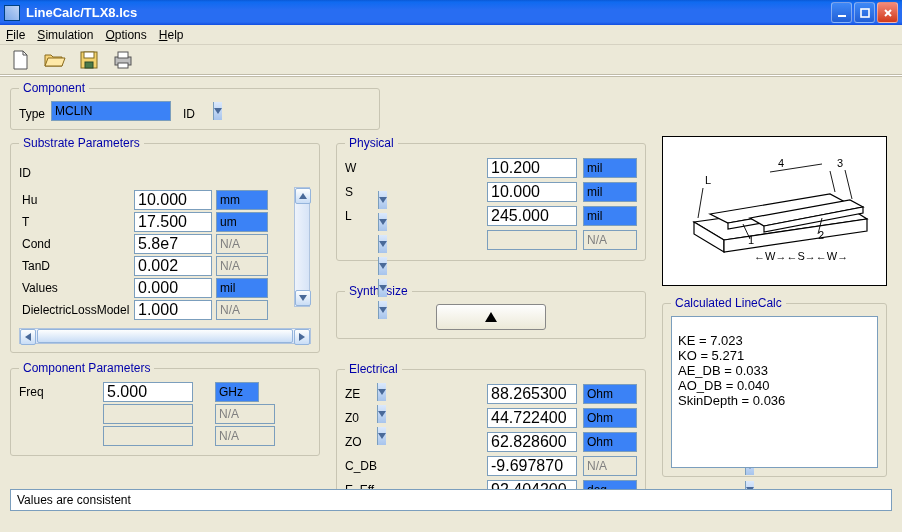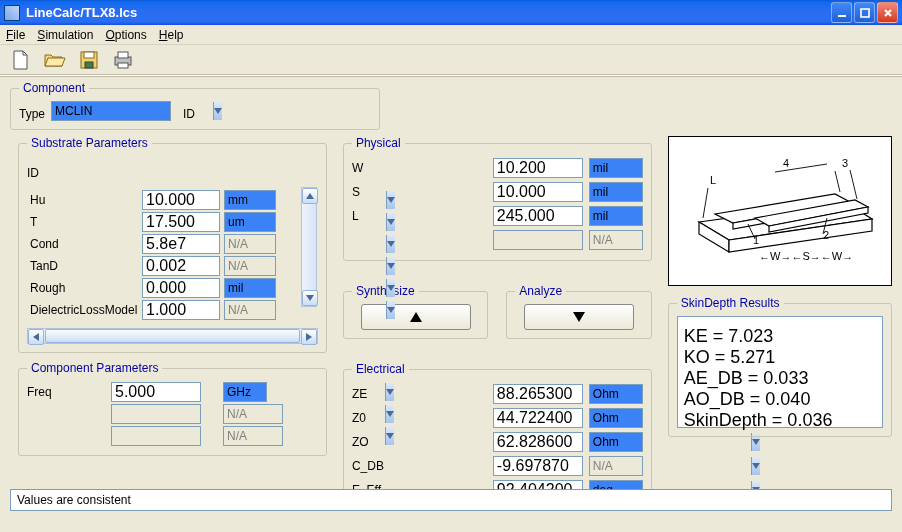--- a/index.html
+++ b/index.html
@@ -99,21 +99,21 @@
     width:16px;
     background: linear-gradient(to bottom,#dbe9fc,#a7c4ec);
     border-left:1px solid #7b9ebd;
     display:flex;align-items:center;justify-content:center;
   }
   .combo.disabled { background:#ece9d8; }
   .combo.disabled input { color:#808080; }
   
   .main { padding: 4px 10px 4px 10px; position:relative; }
   .component-strip { margin-bottom: 6px; }
-  .cols { display:flex; gap:16px; align-items:flex-start;margin-left:8px; }
+  .cols { display:flex; gap:16px; align-items:flex-start; }
   .leftcol { width: 310px; display:flex; flex-direction:column; gap:8px; }
   .midcol { width: 310px; display:flex; flex-direction:column; gap:23px; }
   .rightcol { width: 225px; display:flex; flex-direction:column; gap:10px; }
   
   .sub-params-body {
     position:relative;
     border:1px inset #fff0;
     padding:2px;
   }
   .sub-row { display:flex; align-items:center; height:22px; gap:4px; }
@@ -155,22 +155,22 @@
   .unitcb2 .combo { width:54px; }
   
   .diagram {
     background:#fff;border:1px solid #000;height:150px;
     display:flex;align-items:center;justify-content:center;
     padding:4px;
   }
   
   .results-box {
     background:#fff;border:1px solid #7b9ebd;
-    font-family:inherit;font-size:18px;
-    padding:9px 6px;height:112px;
+    font-family:inherit;font-size:13px;
+    padding:16px 6px;height:152px;
   }
   
   .statusbar {
     position:absolute;left:10px;right:10px;bottom:4px;
     border:1px solid #7b9ebd;background:#fff;
     height:22px;display:flex;align-items:center;padding:0 6px;
     font-size:12px;
   }
   
   .tri-up { width:0;height:0;border-left:6px solid transparent;border-right:6px solid transparent;border-bottom:10px solid #000; }
@@ -314,21 +314,21 @@
     <span class="unitcb">
                   <div class="combo disabled" style="width:52px">
     <input value="N/A" disabled="" style="">
     <div class="cbtn">
                       <div class="tri-sml down"></div>
                     </div>
   </div>
                 </span>
   </div>
   <div class="sub-row">
-    <span class="split">Rough</span>
+    <span class="split">Values</span>
     <input type="text" class="numin" value="0.000" style="">
     <span class="unitcb">
                   <div class="combo " style="width:52px">
     <input value="mil" style="">
     <div class="cbtn">
                       <div class="tri-sml down"></div>
                     </div>
   </div>
                 </span>
   </div>
@@ -463,28 +463,20 @@
   </div>
           </div>
       </fieldset>
 
       <div class="row" style="gap:18px;">
         <fieldset style="flex:1;">
           <legend>Synthesize</legend>
           <div style="display:flex;justify-content:center;">
             <div class="bigbtn">
               <div class="tri-up"></div>
-            </div>
-          </div>
-        </fieldset>
-        <fieldset style="flex:1;">
-          <legend>Analyze</legend>
-          <div style="display:flex;justify-content:center;">
-            <div class="bigbtn">
-              <div class="tri-down"></div>
             </div>
           </div>
         </fieldset>
       </div>
 
       <fieldset>
         <legend>Electrical</legend>
         <div id="elec-rows">
   <div class="elec-row">
     <span class="lbl">ZE</span>
@@ -582,21 +574,21 @@
             <line x1="100" y1="28" x2="152" y2="20"></line>
             <line x1="160" y1="27" x2="165" y2="48"></line>
             <line x1="175" y1="26" x2="182" y2="55"></line>
             <line x1="80" y1="95" x2="73" y2="80"></line>
             <line x1="148" y1="90" x2="152" y2="74"></line>
           </g>
         </svg>
       </div>
 
       <fieldset>
-        <legend>SkinDepth Results</legend>
+        <legend>Calculated LineCalc</legend>
         <div class="results-box">
           <div id="result-lines">
               <div>KE = 7.023</div>
               <div>KO = 5.271</div>
               <div>AE_DB = 0.033</div>
               <div>AO_DB = 0.040</div>
               <div>SkinDepth = 0.036</div>
             </div>
         </div>
       </fieldset>

